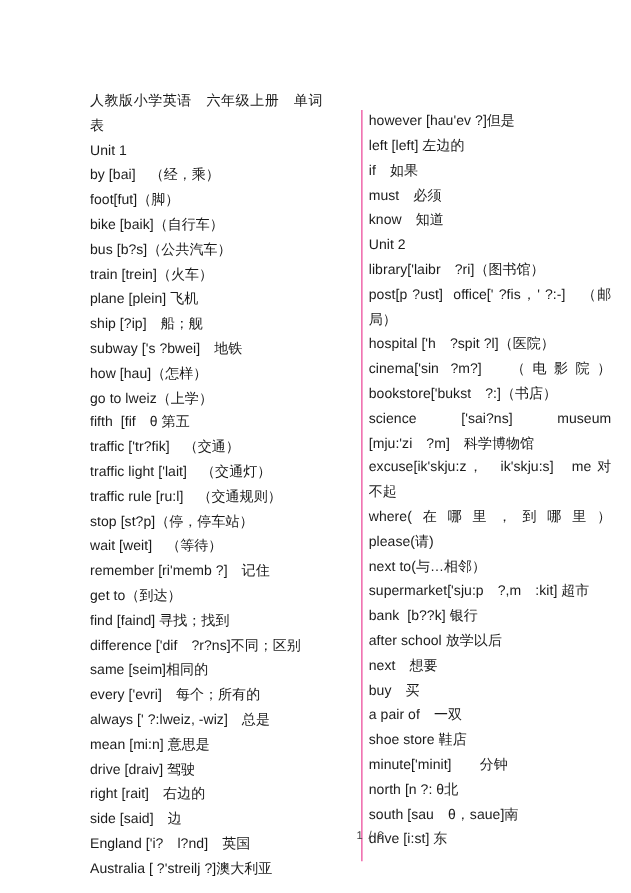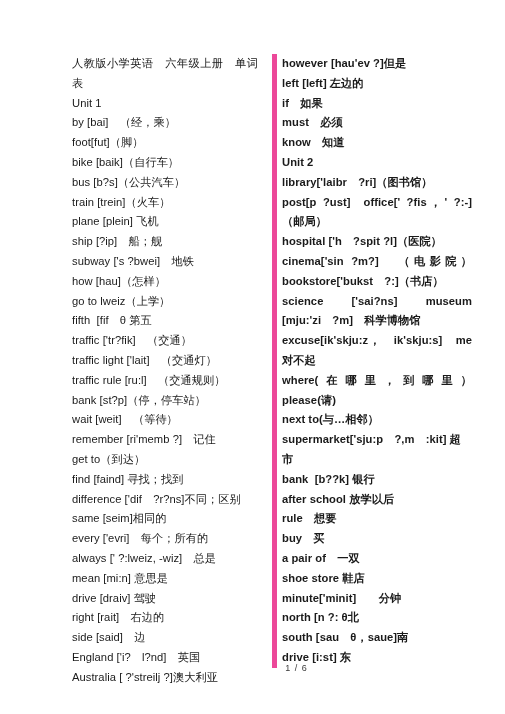--- a/index.html
+++ b/index.html
@@ -20,41 +20,40 @@
     position: absolute;
     left: 0;
     top: 0;
     width: 505px;
     height: 714px;
     background: #fff;
   }
   .columns {
     position: absolute;
     left: 0;
-    top: 54px;
+    top: 72px;
     width: 505px;
     display: flex;
     flex-direction: row;
-    align-items: flex-start;
+    align-items: center;
   }
   .col {
     box-sizing: border-box;
   }
   .col-left {
     width: 190px;
     margin-left: 72px;
     padding-right: 4px;
   }
   .col-right {
     width: 200px;
-    margin-left: 10px;
+    margin-left: 27px;
     padding-left: 5px;
-    border-left: 5px solid #ec4899;
+    border-left: 1px solid #ec4899;
     min-height: 601px;
-    font-weight: bold;
   }
   .line {
     font-size: 11.2px;
     line-height: 19.8px;
     white-space: pre-wrap;
     word-break: break-word;
     letter-spacing: 0.05px;
   }
   .line.justify {
     text-align: justify;
@@ -92,21 +91,21 @@
       <div class="line">train [trein]（火车）</div>
       <div class="line">plane [plein] 飞机</div>
       <div class="line">ship [?ip]　船；舰</div>
       <div class="line">subway ['s ?bwei]　地铁</div>
       <div class="line">how [hau]（怎样）</div>
       <div class="line">go to lweiz（上学）</div>
       <div class="line">fifth  [fif　θ 第五</div>
       <div class="line">traffic ['tr?fik]　（交通）</div>
       <div class="line">traffic light ['lait]　（交通灯）</div>
       <div class="line">traffic rule [ru:l]　（交通规则）</div>
-      <div class="line">bank [st?p]（停，停车站）</div>
+      <div class="line">stop [st?p]（停，停车站）</div>
       <div class="line">wait [weit]　（等待）</div>
       <div class="line">remember [ri'memb ?]　记住</div>
       <div class="line">get to（到达）</div>
       <div class="line">find [faind] 寻找；找到</div>
       <div class="line">difference ['dif　?r?ns]不同；区别</div>
       <div class="line">same [seim]相同的</div>
       <div class="line">every ['evri]　每个；所有的</div>
       <div class="line">always [' ?:lweiz, -wiz]　总是</div>
       <div class="line">mean [mi:n] 意思是</div>
       <div class="line">drive [draiv] 驾驶</div>
@@ -129,21 +128,21 @@
       <div class="line justify">cinema['sin ?m?]　（电影院）</div>
       <div class="line">bookstore['bukst　?:]（书店）</div>
       <div class="line justify-block">science　['sai?ns]　museum [mju:'zi　?m]　科学博物馆</div>
       <div class="line justify-block">excuse[ik'skju:z，　ik'skju:s]　me 对不起</div>
       <div class="line justify">where(在哪里，到哪里）</div>
       <div class="line">please(请)</div>
       <div class="line">next to(与…相邻）</div>
       <div class="line">supermarket['sju:p　?,m　:kit] 超市</div>
       <div class="line">bank  [b??k] 银行</div>
       <div class="line">after school 放学以后</div>
-      <div class="line">rule　想要</div>
+      <div class="line">next　想要</div>
       <div class="line">buy　买</div>
       <div class="line">a pair of　一双</div>
       <div class="line">shoe store 鞋店</div>
       <div class="line">minute['minit]　　分钟</div>
       <div class="line">north [n ?: θ北</div>
       <div class="line">south [sau　θ，saue]南</div>
       <div class="line">drive [i:st] 东</div>
     </div>
 
   </div>

